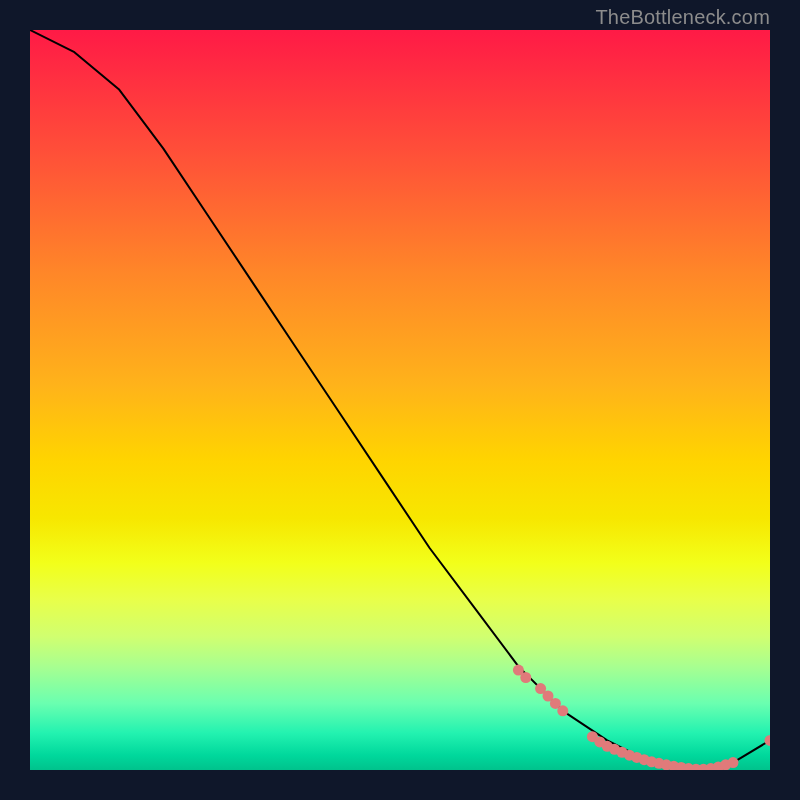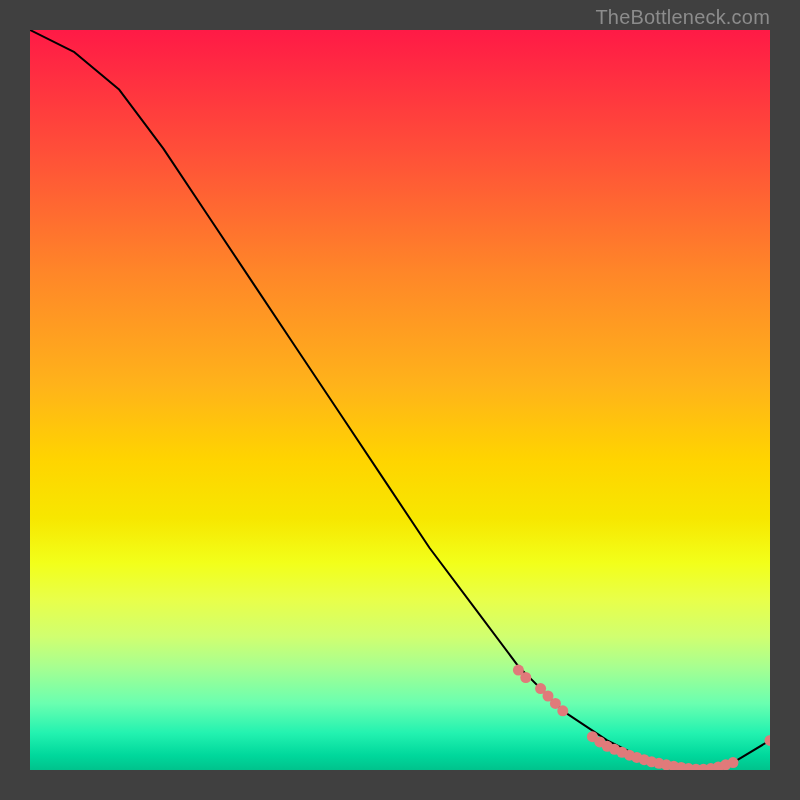--- a/index.html
+++ b/index.html
@@ -9,21 +9,21 @@
     height: 800px;
     background: #000;
     overflow: hidden;
   }
   .frame {
     position: absolute;
     left: 0;
     top: 0;
     width: 800px;
     height: 800px;
-    background: #404040;
+    background: #0f172a;
     text-align: center;
   }
   .plot {
     position: absolute;
     left: 30px;
     top: 30px;
     width: 740px;
     height: 740px;
     background: linear-gradient(to bottom,
       #ff1a46 0%,

